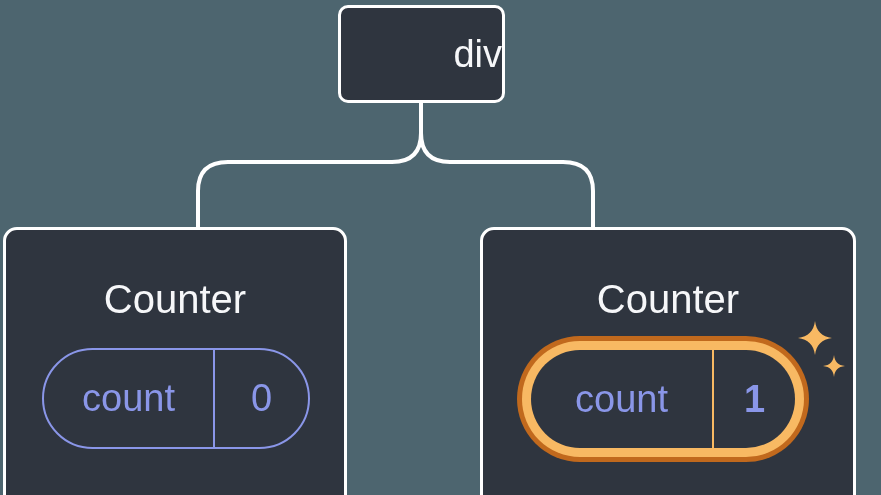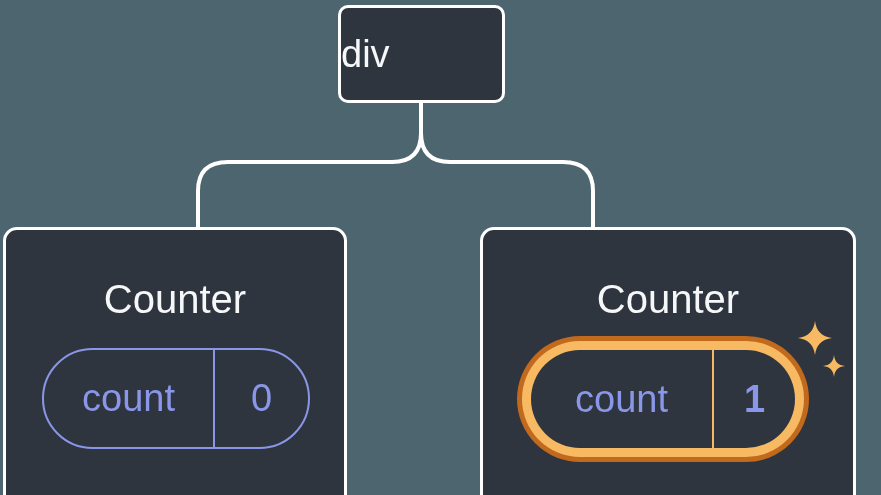--- a/index.html
+++ b/index.html
@@ -26,21 +26,21 @@
     background: #2F353F;
     border: 3px solid #FFFFFF;
   }
 
   .node.root {
     left: 338px; top: 5px;
     width: 167px; height: 98px;
     border-radius: 10px;
     display: flex;
     align-items: center;
-    justify-content: flex-start;
+    justify-content: flex-end;
     color: #F6F7F9;
     font-size: 38px;
   }
 
   .node.counter {
     top: 227px;
     height: 303px;
     border-radius: 14px;
   }
   .node.counter.left  { left: 3px;   width: 344px; }

